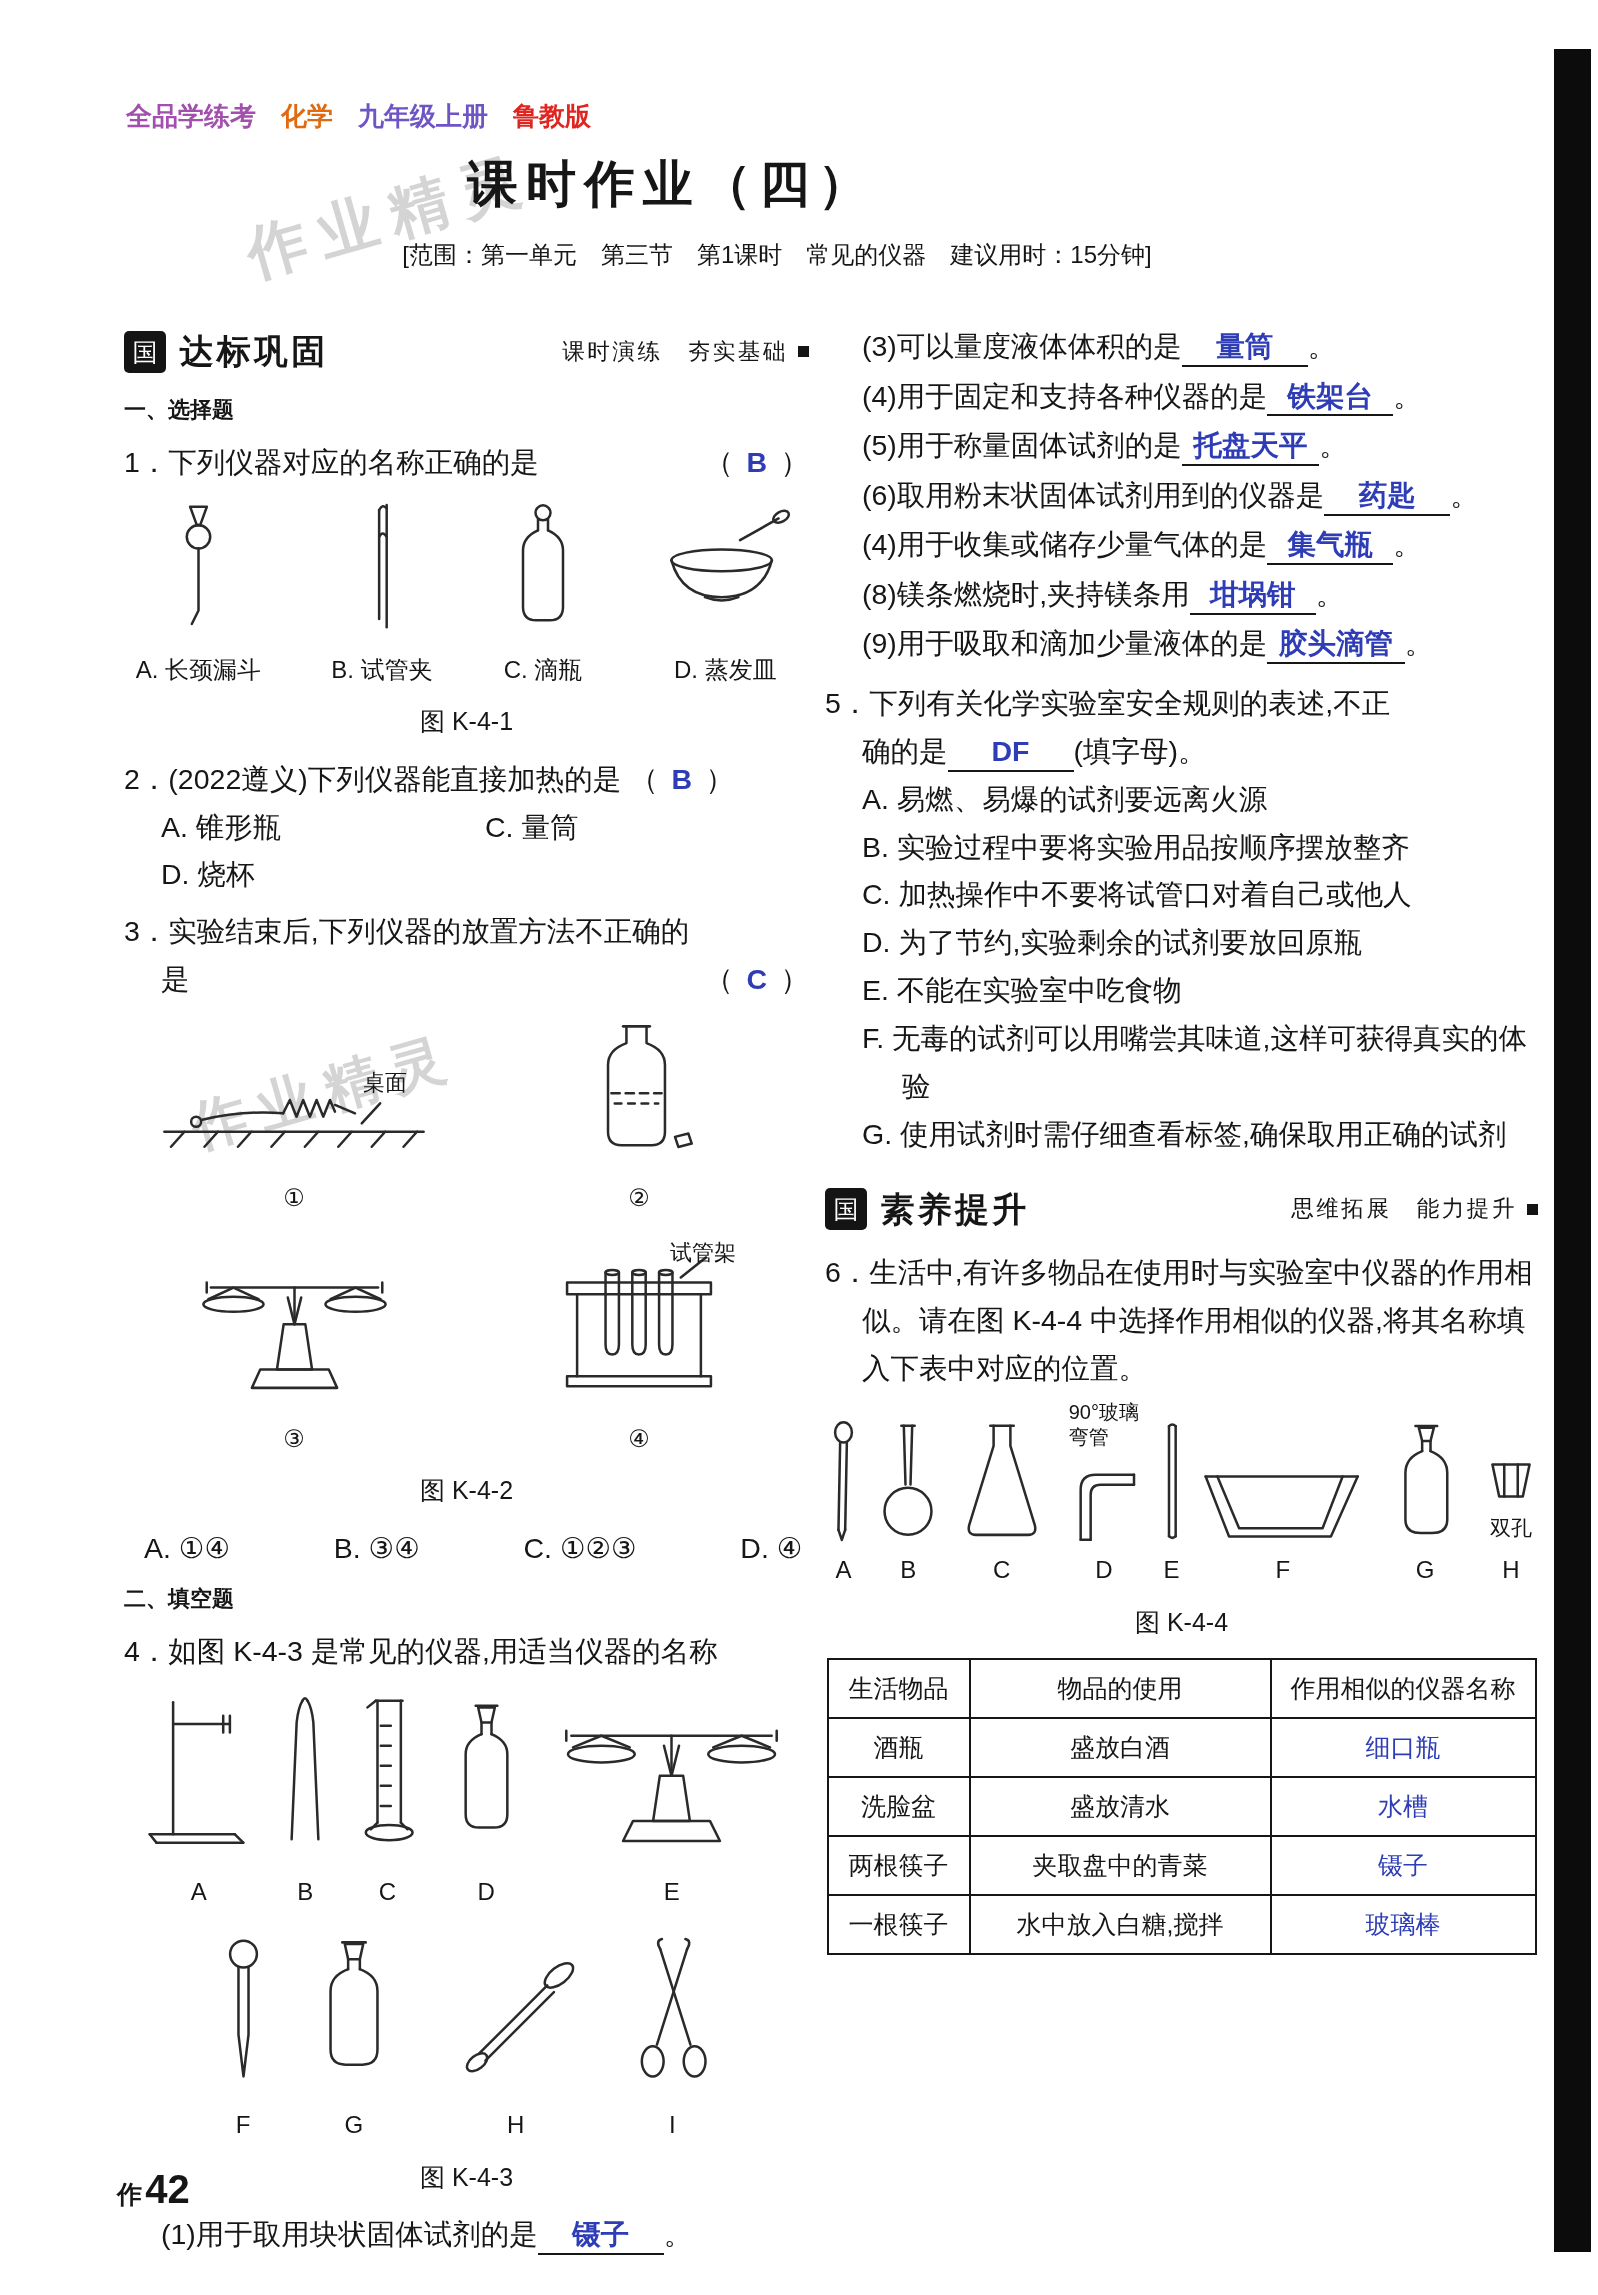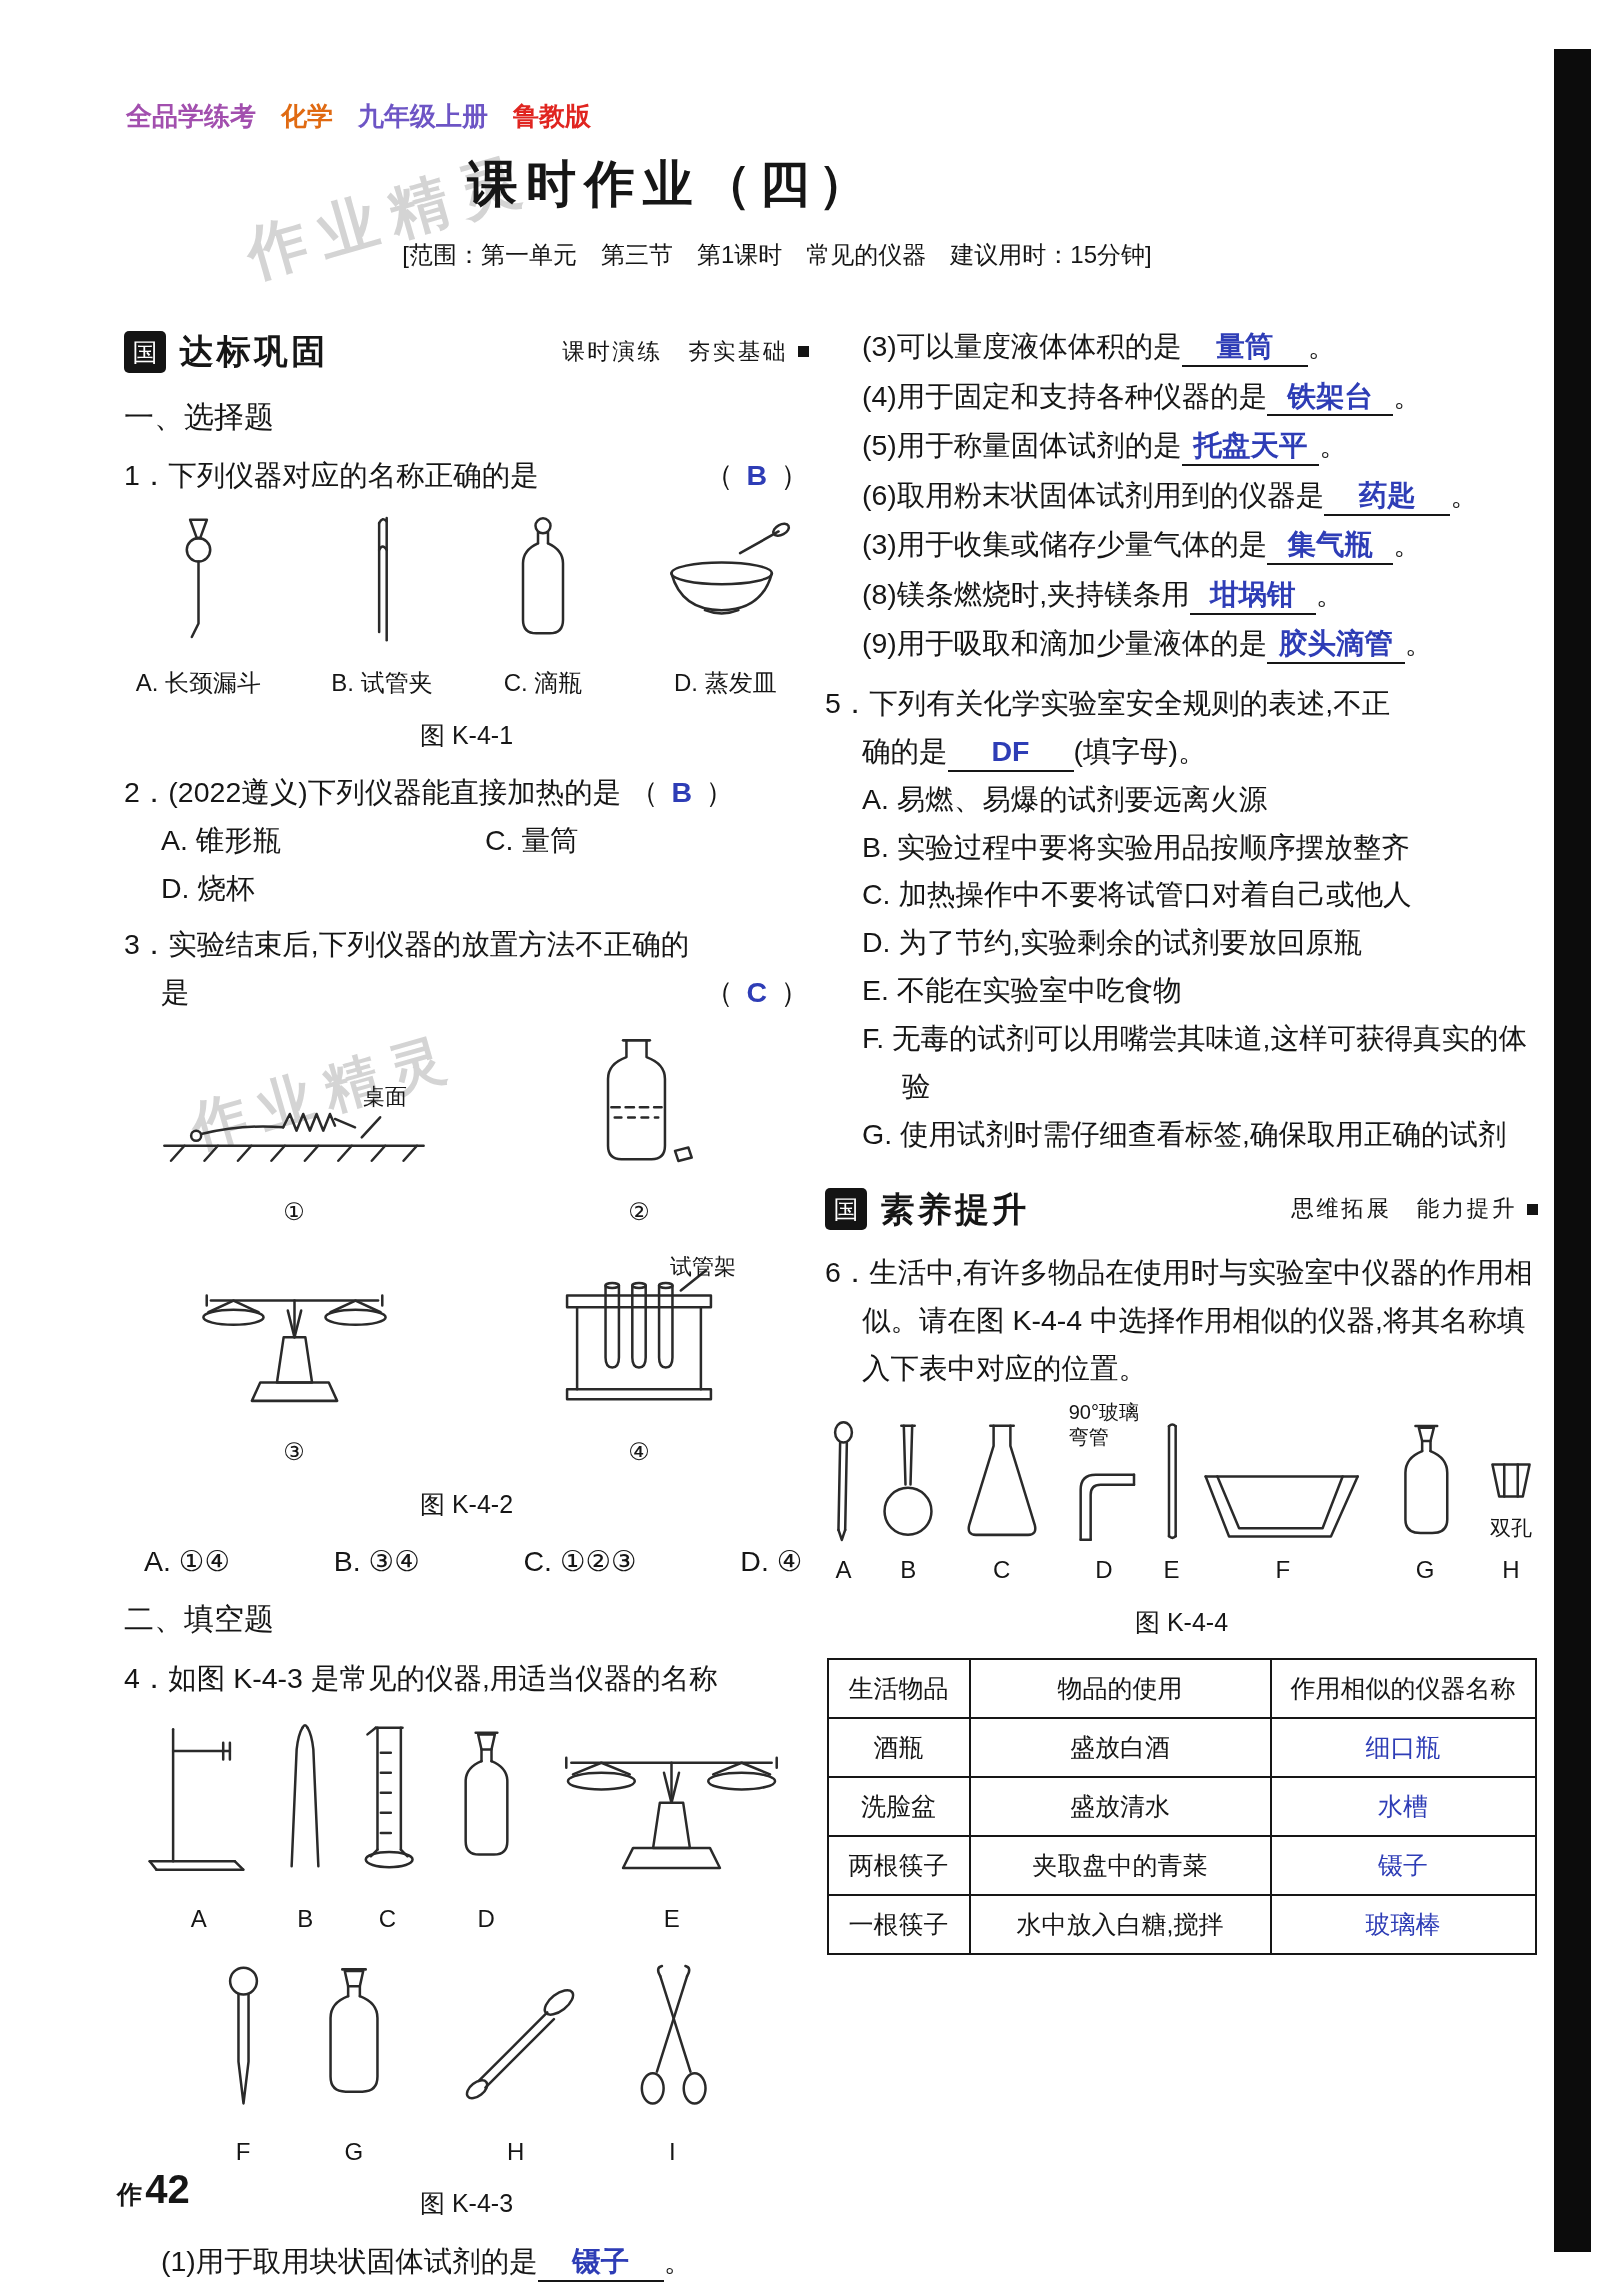--- a/index.html
+++ b/index.html
@@ -20,21 +20,21 @@
   .col { position:absolute; top:323px; font-size:28.5px; line-height:1.68; }
   .col-left  { left:124px; width:685px; }
   .col-right { left:825px; width:713px; }
 
   .badge-row { display:flex; align-items:center; margin-bottom:11.7px; }
   .badge-ico { width:42px; height:42px; background:#141414; color:#fff; display:flex; align-items:center; justify-content:center; font-size:25px; border-radius:5px; flex:0 0 auto; }
   .badge-label { font-size:34px; font-weight:bold; margin-left:13.4px; letter-spacing:3.3px; }
   .badge-tags { margin-left:auto; font-size:22.6px; letter-spacing:2.5px; }
   .bullet-sq { width:11px; height:11px; background:#141414; margin-left:10px; flex:0 0 auto; }
 
-  .part-title { font-size:30px; font-weight:normal; margin:6.7px 0 10px; }
+  .part-title { font-size:22px; font-weight:bold; margin:6.7px 0 10px; }
   .q { margin-bottom:8.4px; }
   .qrow { display:flex; justify-content:space-between; align-items:baseline; }
   .paren { white-space:nowrap; margin-left:8.4px; }
   .paren .ans { padding:0 13.4px; }
   .ans { color:var(--answer_blue,#2e3db6); font-weight:600; }
   .blank { display:inline-block; min-width:126px; padding:0 11.7px 1.7px; border-bottom:2.5px solid #161616; text-align:center; color:var(--answer_blue,#2e3db6); font-weight:600; line-height:1.2; }
   .indent { padding-left:37px; }
   .line { padding-left:37px; margin-bottom:1.7px; }
   .opt2 { display:grid; grid-template-columns:1fr 1fr; padding-left:37px; }
   .optrow { display:flex; justify-content:space-between; padding:0 6.7px 0 20px; }
@@ -339,21 +339,21 @@
     <div class="line">
       <span>(4)用于固定和支持各种仪器的是</span><span class="blank">铁架台</span><span>。</span>
     </div>
     <div class="line">
       <span>(5)用于称量固体试剂的是</span><span class="blank">托盘天平</span><span>。</span>
     </div>
     <div class="line">
       <span>(6)取用粉末状固体试剂用到的仪器是</span><span class="blank">药匙</span><span>。</span>
     </div>
     <div class="line">
-      <span>(3)用于收集或储存少量气体的是</span><span class="blank">集气瓶</span><span>。</span>
+      <span>(4)用于收集或储存少量气体的是</span><span class="blank">集气瓶</span><span>。</span>
     </div>
     <div class="line">
       <span>(8)镁条燃烧时,夹持镁条用</span><span class="blank">坩埚钳</span><span>。</span>
     </div>
     <div class="line">
       <span>(9)用于吸取和滴加少量液体的是</span><span class="blank">胶头滴管</span><span>。</span>
     </div>
 
     <div class="q" style="margin-top:11.7px;">
       <div>5．下列有关化学实验室安全规则的表述,不正</div>

